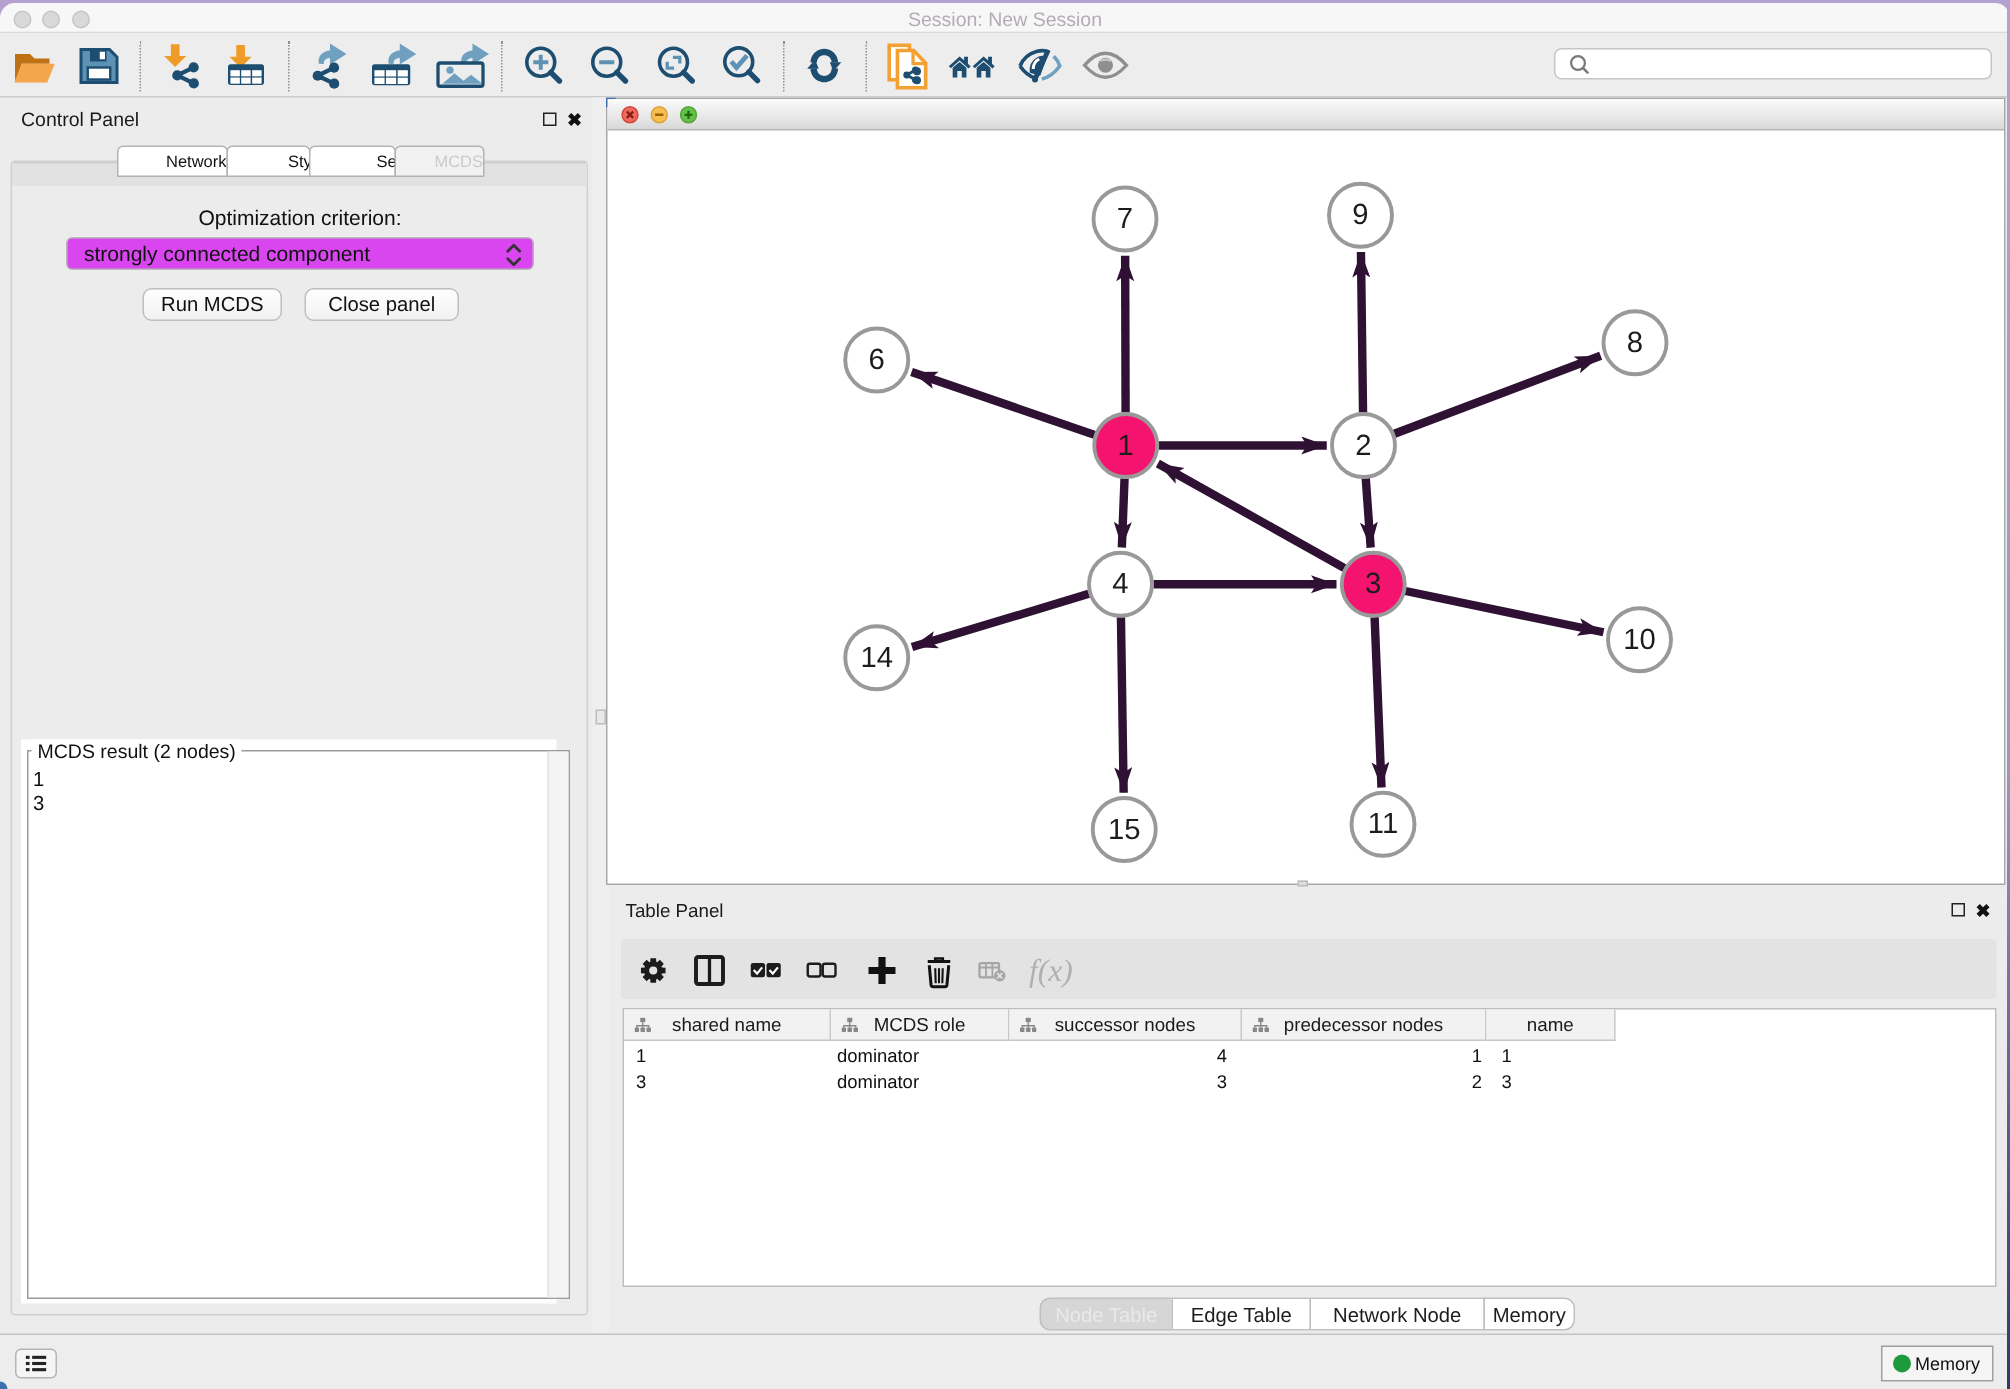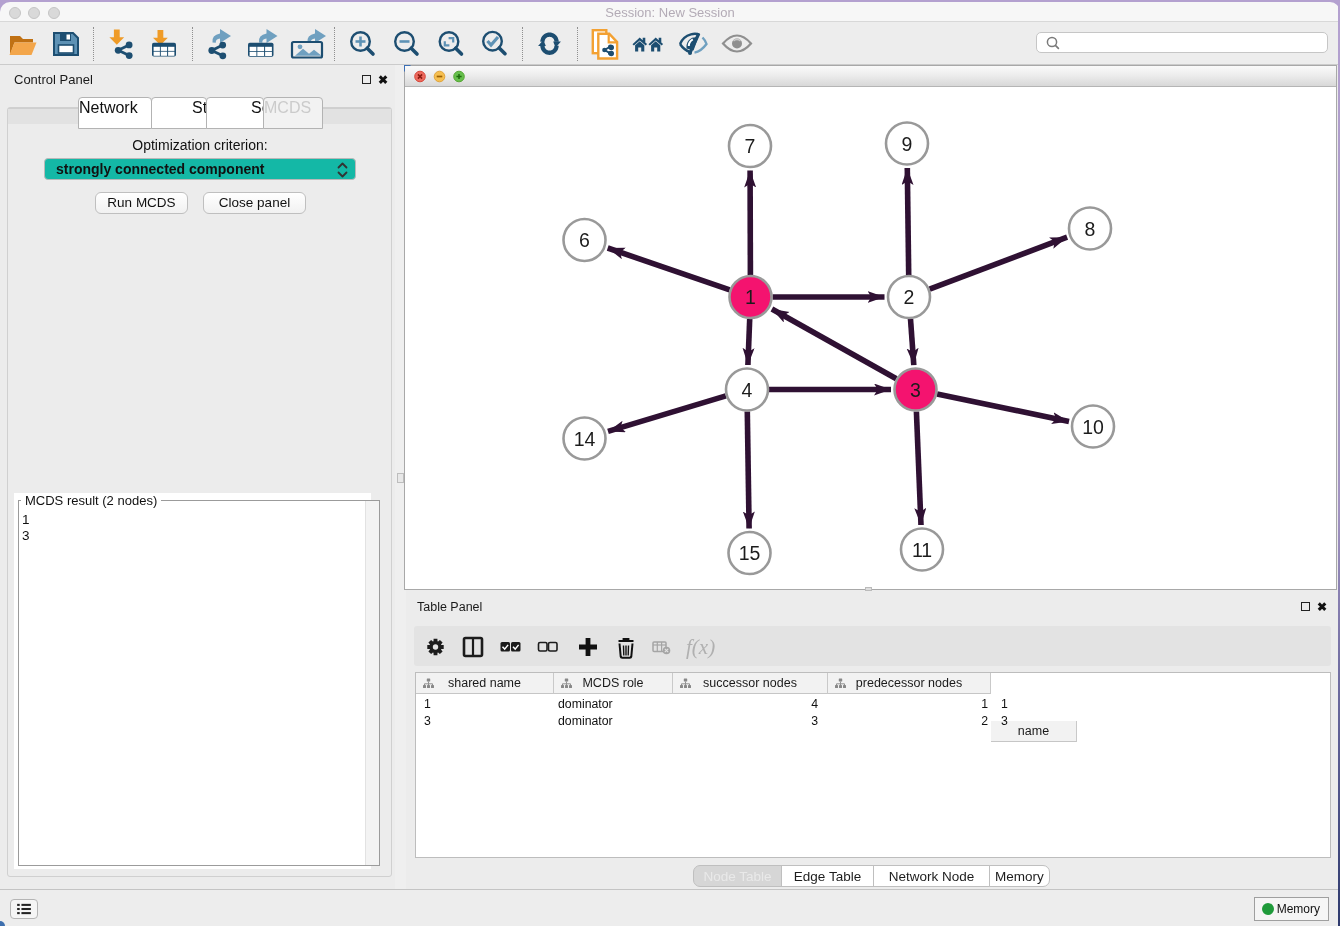--- a/index.html
+++ b/index.html
@@ -20,28 +20,28 @@
   #toolbar { left:0; top:22px; width:1340px; height:43px; background:#ededed;
      border-bottom:1px solid #cbcbcb; }
   .tsep { position:absolute; top:27px; height:34px; width:0;
      border-left:1px dotted #8f8f8f; }
   #searchbox { left:1036px; top:32px; width:292px; height:21px; background:#fff;
      border:1px solid #c6c6c6; border-radius:5px; }
   
   #cp-head { left:14px; top:72px; font-size:13px; color:#1a1a1a; }
   .panel-sq { position:absolute; width:9px; height:9px; border:1.5px solid #222; background:transparent; }
   .panel-x { position:absolute; font-size:12px; font-weight:bold; color:#111; }
-  .tab { position:absolute; top:97px; height:32px; background:#fff; border:1px solid #b3b3b3;
-     border-radius:4px 4px 0 0; font-size:16px; color:#111; text-align:left; line-height:20px; z-index:3; }
+  .tab { position:absolute; top:97px; height:21px; background:#fff; border:1px solid #b3b3b3;
+     border-radius:4px 4px 0 0; font-size:11px; color:#111; text-align:right; line-height:20px; z-index:3; }
   #cp-body { left:7px; top:107px; width:385px; height:770px; z-index:1; background:#ececec;
      border:1px solid #d0d0d0; border-radius:3px; }
   #opt-label { z-index:3; left:0px; top:137px; width:400px; text-align:center; font-size:14px; color:#111; }
-  #combo { z-index:3; left:44px; top:158px; width:312px; height:22px; background:#14b8a6;
+  #combo { z-index:3; left:44px; top:158px; width:312px; height:22px; background:#d946ef;
      border:1px solid #b9b9b9; border-radius:4px; font-size:14px; color:#111; line-height:20px;
-     padding-left:11px;font-weight:bold; }
+     padding-left:11px; }
   .btn { z-index:3; position:absolute; top:192px; height:22px; background:linear-gradient(180deg,#ffffff,#f1f1f1);
      border:1px solid #bfbfbf; border-radius:6px; font-size:13.5px; color:#111;
      text-align:center; line-height:20px; }
   #mcds-white { z-index:3; left:14px; top:493px; width:357px; height:376px; background:#fff; }
   #mcds-border { left:4px; top:6.5px; width:362px; height:366px; border:1px solid #9b9b9b; }
   #mcds-title { left:7px; top:0px; background:#fff; padding:0 4px; font-size:13px; color:#111; }
   #mcds-scroll { left:351px; top:8px; width:14px; height:364px; background:#f3f3f3; border-left:1px solid #e2e2e2;}
   .mcds-line { position:absolute; left:8px; font-size:13.5px; color:#111; }
   
   #divider { left:395px; top:65px; width:11px; height:824px; background:#efefef; }
@@ -356,21 +356,21 @@
     </svg>successor nodes</div>
 <div class="th abs" style="left:828px; top:673px; width:163px;"><svg width="11" height="11" viewBox="0 0 11 11" style="position:absolute; left:7px; top:5px;">
       <g fill="#888">
         <rect x="3.8" y="0.5" width="3.4" height="3" rx="0.5"></rect>
         <rect x="0" y="7" width="3" height="3" rx="0.5"></rect>
         <rect x="4" y="7" width="3" height="3" rx="0.5"></rect>
         <rect x="8" y="7" width="3" height="3" rx="0.5"></rect>
       </g>
       <path d="M5.5,3.5 v2 M1.5,7 v-1.2 h8 v1.2 M5.5,5.5 v1.5" stroke="#888" stroke-width="0.9" fill="none"></path>
     </svg>predecessor nodes</div>
-<div class="th abs" style="left:991px; top:673px; width:86px;margin-top:48px;">name</div>
+<div class="th abs" style="left:991px; top:673px; width:86px;">name</div>
 <div class="td abs" style="left:424px; top:697px;">1</div>
 <div class="td abs" style="left:558px; top:697px;">dominator</div>
 <div class="td abs" style="left:770px; top:697px; width:48px; text-align:right;">4</div>
 <div class="td abs" style="left:940px; top:697px; width:48px; text-align:right;">1</div>
 <div class="td abs" style="left:1001px; top:697px;">1</div>
 <div class="td abs" style="left:424px; top:714px;">3</div>
 <div class="td abs" style="left:558px; top:714px;">dominator</div>
 <div class="td abs" style="left:770px; top:714px; width:48px; text-align:right;">3</div>
 <div class="td abs" style="left:940px; top:714px; width:48px; text-align:right;">2</div>
 <div class="td abs" style="left:1001px; top:714px;">3</div>

